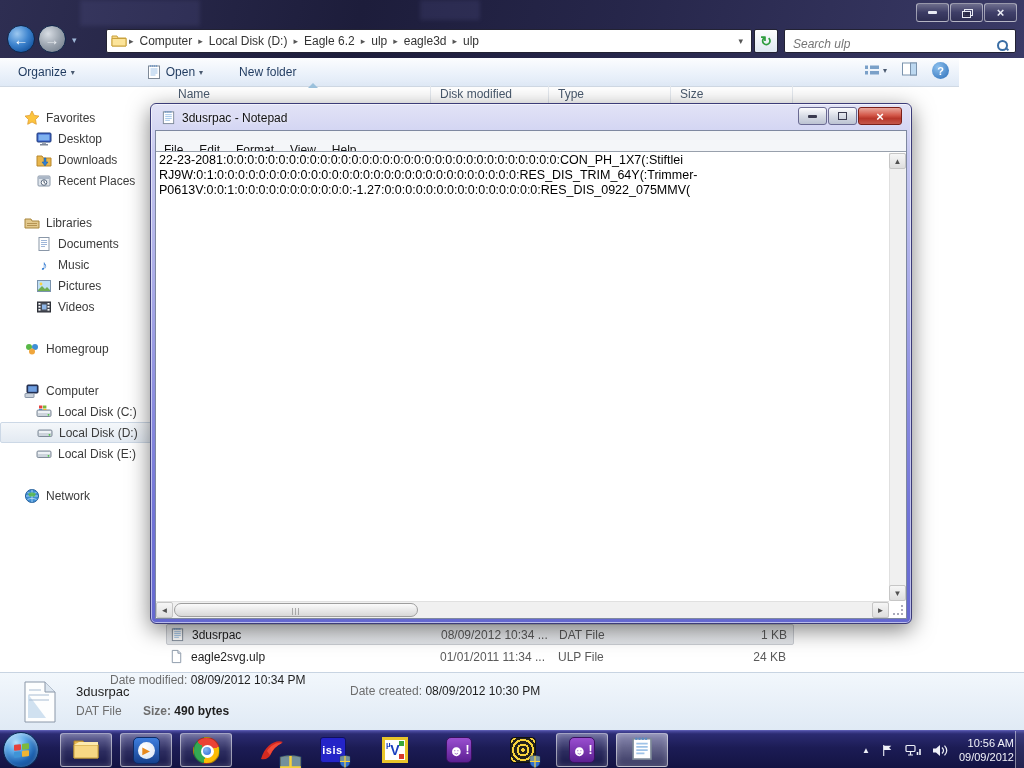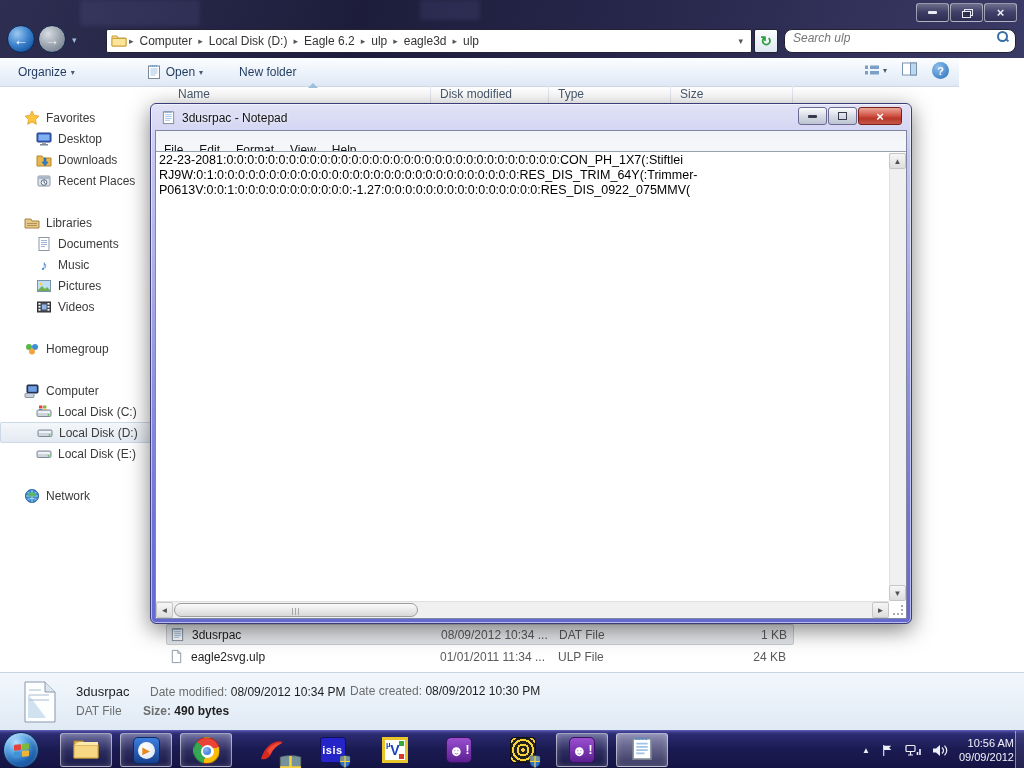--- a/index.html
+++ b/index.html
@@ -29,21 +29,21 @@
 
   #addrbar{position:absolute;left:106px;top:29px;width:646px;height:24px;background:#fff;
     border:1px solid #223;border-radius:2px;display:flex;align-items:center;padding:0 4px;gap:2px;}
   .crumb{font-size:12px;color:#333;padding:0 4px;white-space:nowrap;cursor:default;}
   .csep{font-size:9px;color:#555;}
   #addr-drop{margin-left:auto;font-size:9px;color:#555;padding:0 4px;}
   #refresh-btn{position:absolute;left:754px;top:29px;width:24px;height:24px;border:1px solid #223;border-radius:2px;
     background:linear-gradient(180deg,#fdfdfe,#dfe8f2);display:flex;align-items:center;justify-content:center;
     color:#2f9e3f;font-size:14px;font-weight:bold;}
   #searchbox{position:absolute;left:784px;top:29px;width:232px;height:24px;background:#fff;
-    border:1px solid #223;border-radius:8px;display:flex;align-items:flex-start;padding:0 6px;}
+    border:1px solid #223;border-radius:2px;display:flex;align-items:flex-end;padding:0 6px;}
   #searchbox input{flex:1;border:none;outline:none;font-size:12px;font-style:italic;color:#777;background:transparent;}
   .mag{position:relative;width:13px;height:13px;}
   .mag:before{content:"";position:absolute;left:1px;top:1px;width:7px;height:7px;border:2px solid #3a6ea5;border-radius:50%;}
   .mag:after{content:"";position:absolute;left:9px;top:9px;width:4px;height:2px;background:#3a6ea5;transform:rotate(45deg);}
 
   
   #toolbar{position:absolute;left:0;top:58px;width:959px;height:29px;
     background:linear-gradient(180deg,#fcfdfe,#eaf1fa 60%,#dfe9f6);border-bottom:1px solid #d0d9e4;
     display:flex;align-items:center;font-size:12px;color:#1f3a5f;}
   .tb-item{display:flex;align-items:center;gap:4px;padding:4px 8px;border-radius:2px;}
@@ -79,21 +79,21 @@
   .ftype{position:absolute;left:392px;color:#5a5a5a;}
   .fsize{position:absolute;left:500px;width:120px;text-align:right;color:#5a5a5a;}
 
   
   #details{position:absolute;left:0;top:672px;width:1024px;height:58px;
     background:linear-gradient(180deg,#f2f7fc,#e0eaf5);border-top:1px solid #c8d4e2;font-size:12px;color:#1e1e1e;}
   #details .bigic{position:absolute;left:20px;top:7px;}
   #dname{position:absolute;left:76px;top:11px;font-size:13px;}
   #dtype{position:absolute;left:76px;top:31px;color:#6d6d6d;}
   .dlabel{color:#6d6d6d;}
-  #dmod{position:absolute;left:110px;top:12px;margin-left:40px;}
+  #dmod{position:absolute;left:110px;top:0;}
   #dsize{position:absolute;left:143px;top:31px;font-weight:bold;}
   #dcre{position:absolute;left:350px;top:11px;}
 
   
   #notepad{position:absolute;left:150px;top:103px;width:762px;height:521px;border-radius:6px;
     background:linear-gradient(180deg,#e2e3f6 0%,#c6c8f0 10%,#a9abe8 35%,#8789de 60%,#7073d6 80%,#6468d0 100%);
     border:1px solid #3c3c78;box-shadow:0 6px 22px rgba(0,0,0,.5), inset 0 0 0 1px rgba(255,255,255,.55);z-index:50;}
   #np-title{position:absolute;left:10px;top:6px;display:flex;align-items:center;gap:6px;
     font-size:12px;color:#111;text-shadow:0 0 4px rgba(255,255,255,.9);}
   #np-title svg{width:15px;height:15px;}

